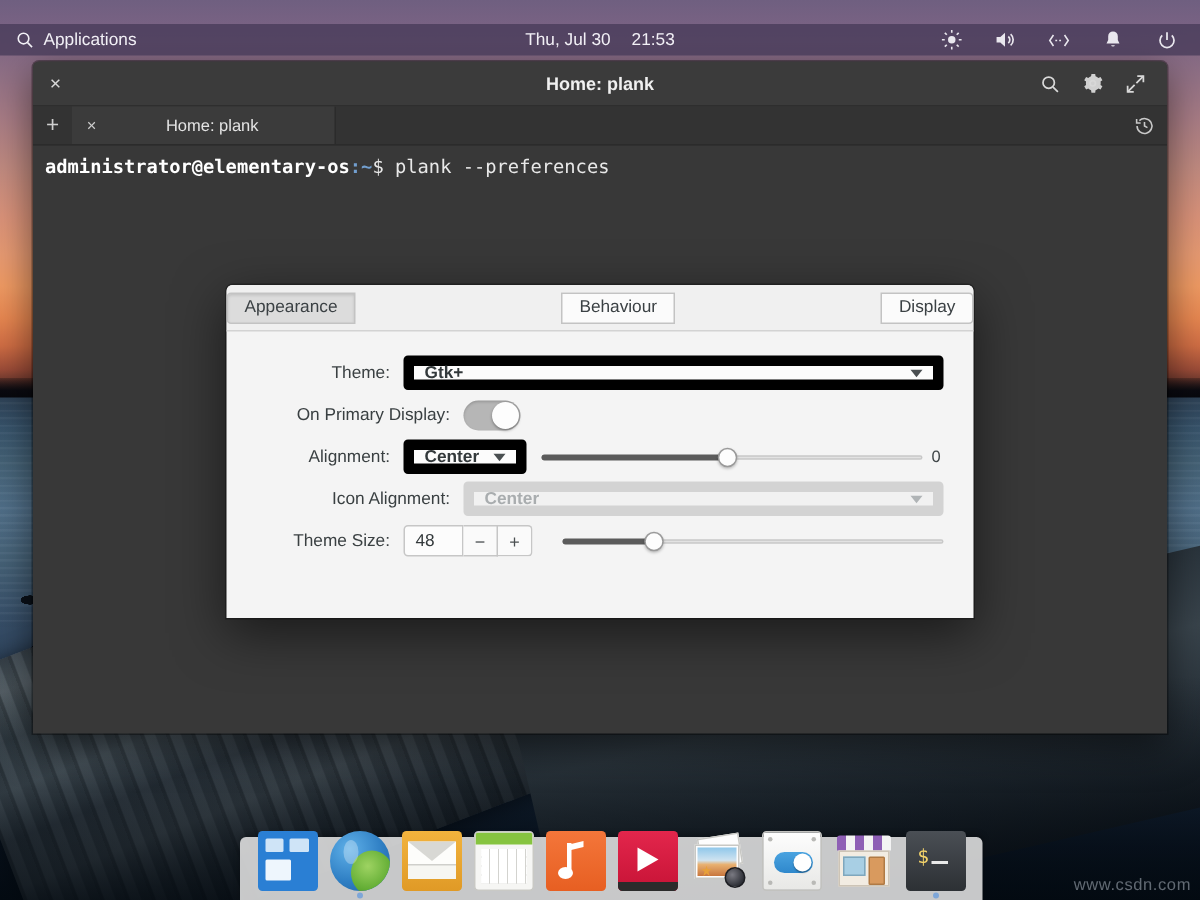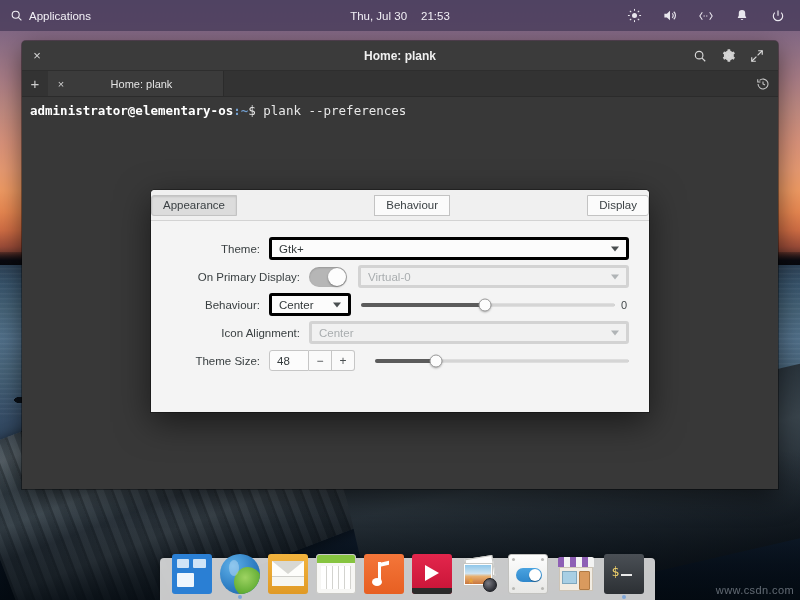--- a/index.html
+++ b/index.html
@@ -77,21 +77,21 @@
     position:absolute; left:0; right:0; bottom:0; height:150px;
     background:linear-gradient(180deg, rgba(2,8,14,0) 0%, rgba(2,8,14,.55) 70%, rgba(2,8,14,.8) 100%);
   }
   .watermark {
     position:absolute; right:6px; bottom:4px;
     color:rgba(210,220,230,.45); font-size:11px; letter-spacing:.4px;
   }
 
   
   #panel {
-    position:absolute; left:0; top:0; width:800px; height:31px;
+    position:absolute; left:0; top:16px; width:800px; height:21px;
     background:rgba(72,60,90,0.80);
     display:flex; align-items:center;
     color:#f2f0f6; font-size:11.5px;
     z-index:40;
   }
   .panel-left { display:flex; align-items:center; gap:6px; padding-left:10px; }
   .panel-left .lbl { font-size:11.5px; }
   .panel-center {
     position:absolute; left:0; right:0; text-align:center;
     display:flex; justify-content:center; gap:14px; pointer-events:none;
@@ -172,23 +172,23 @@
   .pref-tab.active { background:#dcdcdc; box-shadow:inset 0 1px 2px rgba(0,0,0,.12); }
   .pref-body { padding:14px 20px 0 18px; }
   .row { display:flex; align-items:center; height:27px; margin-bottom:0; }
   .row + .row { margin-top:1px; }
   .lbl-cell {
     width:100px; text-align:right; padding-right:9px;
     color:#3a4042; font-size:11.5px;
   }
   .lbl-cell.wide { width:140px; }
   .field {
-    flex:1; height:23px; background:#fcfcfc; border:3px solid #000000;
+    flex:1; height:23px; background:#fcfcfc; border:7px solid #000000;
     border-radius:3px; display:flex; align-items:center;
-    padding:0 7px; font-size:11.5px; color:#33393b; position:relative;
+    padding:0 7px; font-size:11.5px; color:#33393b; position:relative;font-weight:bold;
   }
   .field.disabled { background:#f1f1f1; color:#a9adaf; border-color:#d3d3d3; }
   .caret {
     position:absolute; right:7px; top:50%; transform:translateY(-50%);
     width:0; height:0; border-left:4px solid transparent; border-right:4px solid transparent;
     border-top:5px solid #4a4f51;
   }
   .caret.dim { border-top-color:#b0b4b6; }
   .combo-sm { width:82px; flex:none; margin-right:10px; }
   .toggle {
@@ -388,28 +388,24 @@
         <span class="caret"></span>
       </div>
     </div>
 
 
     <div class="row">
       <div class="lbl-cell wide">On Primary Display:</div>
       <div class="toggle">
         <div class="knob"></div>
       </div>
-      <div class="field disabled">
-        <span>Virtual-0</span>
-        <span class="caret dim"></span>
-      </div>
     </div>
 
     <div class="row">
-      <div class="lbl-cell">Behaviour:</div>
+      <div class="lbl-cell">Alignment:</div>
       <div class="field combo-sm">
         <span>Center</span>
         <span class="caret"></span>
       </div>
       <div class="slider-wrap">
         <div class="slider">
           <div class="track"></div>
           <div class="fill" id="align-fill" style="width: 49%;"></div>
           <div class="knob" id="align-knob" style="left: 49%;"></div>
         </div>

